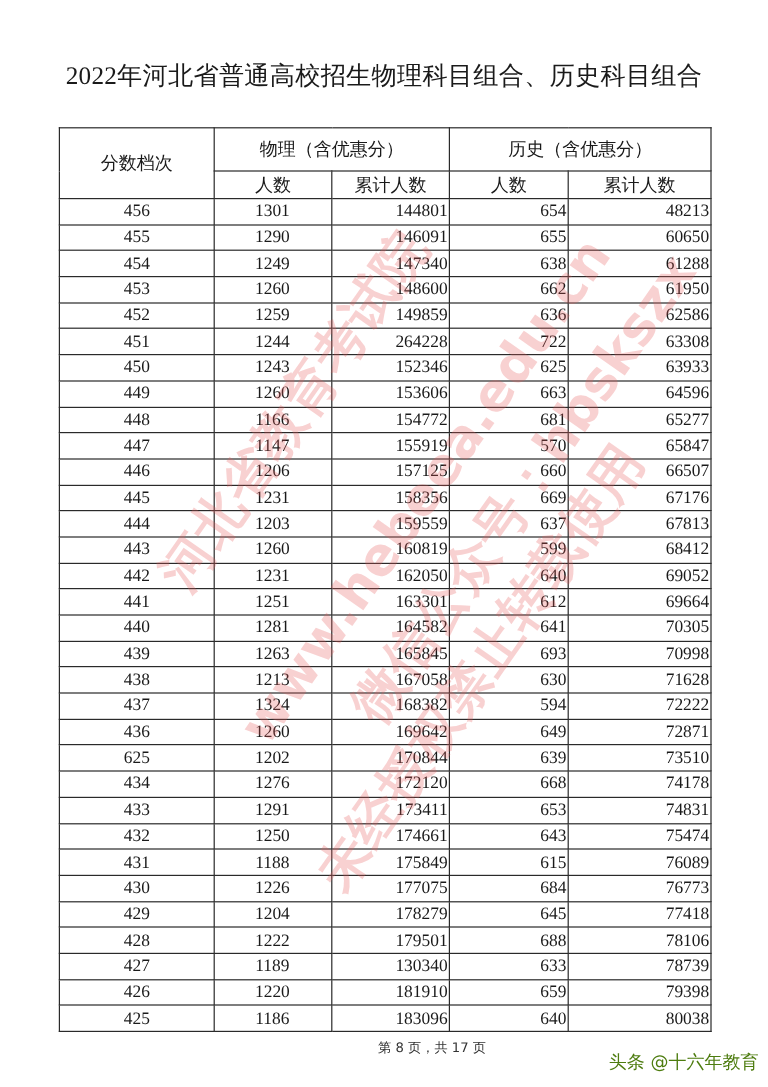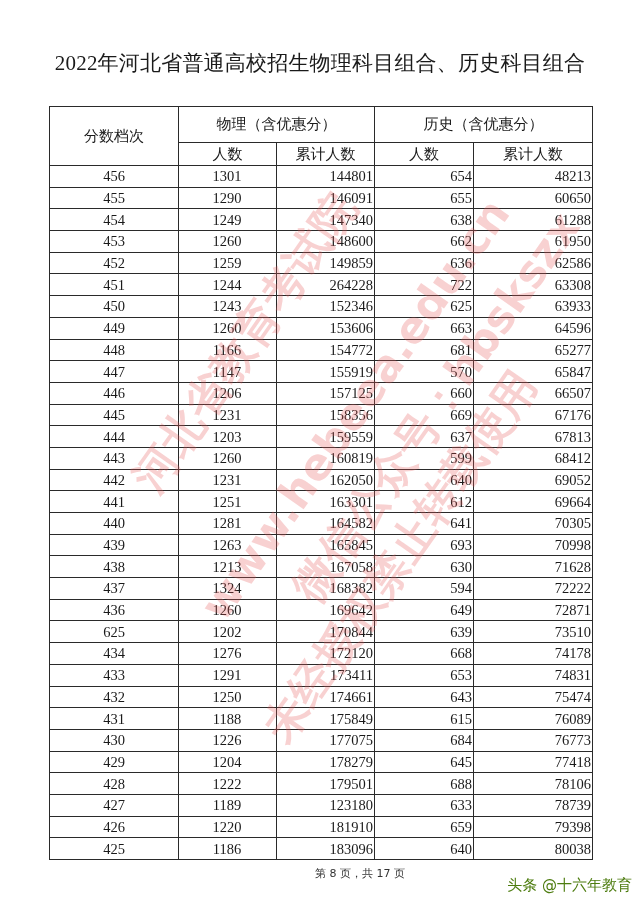--- a/index.html
+++ b/index.html
@@ -264,21 +264,21 @@
         <tr>
           <td class="c0">428</td>
           <td class="c1">1222</td>
           <td class="c2">179501</td>
           <td class="c3">688</td>
           <td class="c4">78106</td>
         </tr>
         <tr>
           <td class="c0">427</td>
           <td class="c1">1189</td>
-          <td class="c2">123180</td>
+          <td class="c2">130340</td>
           <td class="c3">633</td>
           <td class="c4">78739</td>
         </tr>
         <tr>
           <td class="c0">426</td>
           <td class="c1">1220</td>
           <td class="c2">181910</td>
           <td class="c3">659</td>
           <td class="c4">79398</td>
         </tr>

